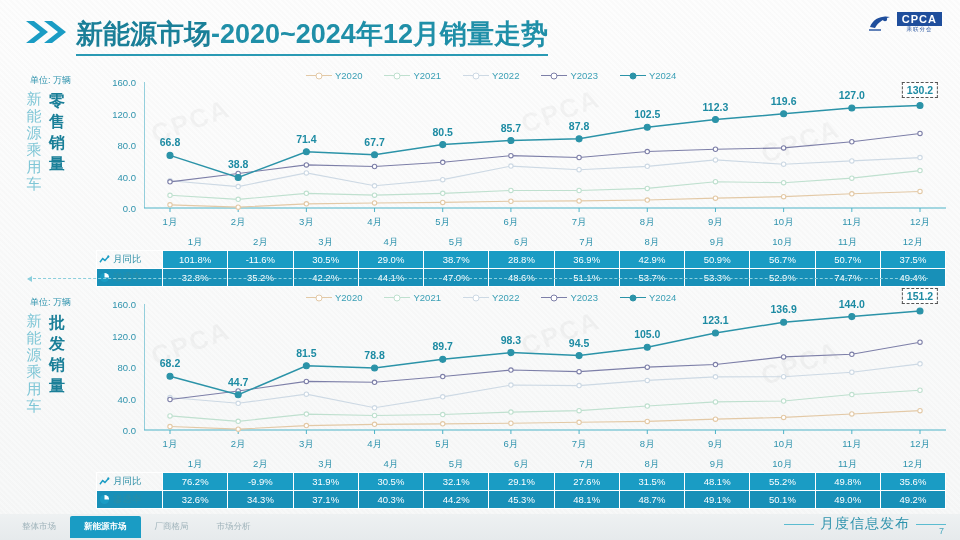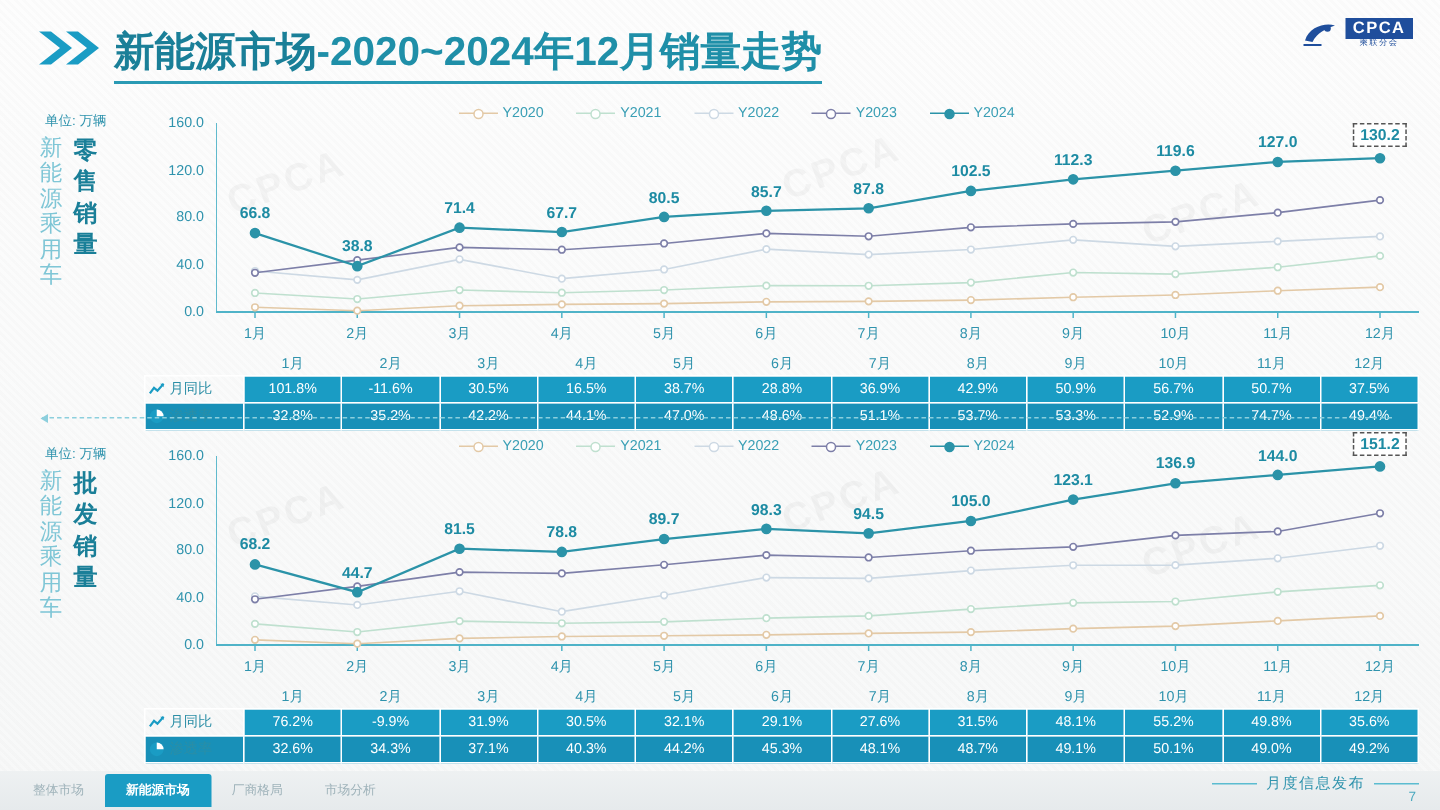--- a/index.html
+++ b/index.html
@@ -120,21 +120,21 @@
   .tabs{position:absolute;left:8px;top:2px;display:flex;}
   .tab{
     font-size:8.5px;color:#9fb3ba;padding:5px 14px;white-space:nowrap;
     border-radius:2px 2px 0 0;
   }
   .tab.active{background:#1a9cc4;color:#fff;font-weight:bold;}
   .foot-right{
     position:absolute;right:14px;top:1px;display:flex;align-items:center;gap:6px;
   }
   .foot-line{width:30px;height:1px;background:#5bbcd0;}
-  .foot-text{font-size:10px;color:#2f93ad;white-space:nowrap;letter-spacing:1px;}
+  .foot-text{font-size:14px;color:#2f93ad;white-space:nowrap;letter-spacing:1px;}
   .pagenum{
     position:absolute;right:16px;top:12px;font-size:9px;color:#4aa9bf;
   }
   .wm{
     position:absolute;font-size:26px;font-weight:bold;color:rgba(0,0,0,0.035);
     transform:rotate(-20deg);pointer-events:none;letter-spacing:2px;
   }
 </style>
 </head>
 <body>
@@ -353,21 +353,21 @@
                     <span class="mini-icon"><svg viewBox="0 0 12 12">
                         <path d="M1 9 L4 5 L6.5 7 L11 2" stroke="#1a9cc4" stroke-width="1.6" fill="none"></path>
                         <path d="M8.5 2 L11 2 L11 4.5" fill="#1a9cc4"></path>
                       </svg></span>
                     <span>月同比</span>
                   </span>
                 </td>
                 <td>101.8%</td>
                 <td>-11.6%</td>
                 <td>30.5%</td>
-                <td>16.5%</td>
+                <td>29.0%</td>
                 <td>38.7%</td>
                 <td>28.8%</td>
                 <td>36.9%</td>
                 <td>42.9%</td>
                 <td>50.9%</td>
                 <td>56.7%</td>
                 <td>50.7%</td>
                 <td>37.5%</td>
               </tr>
               <tr class="r2">

